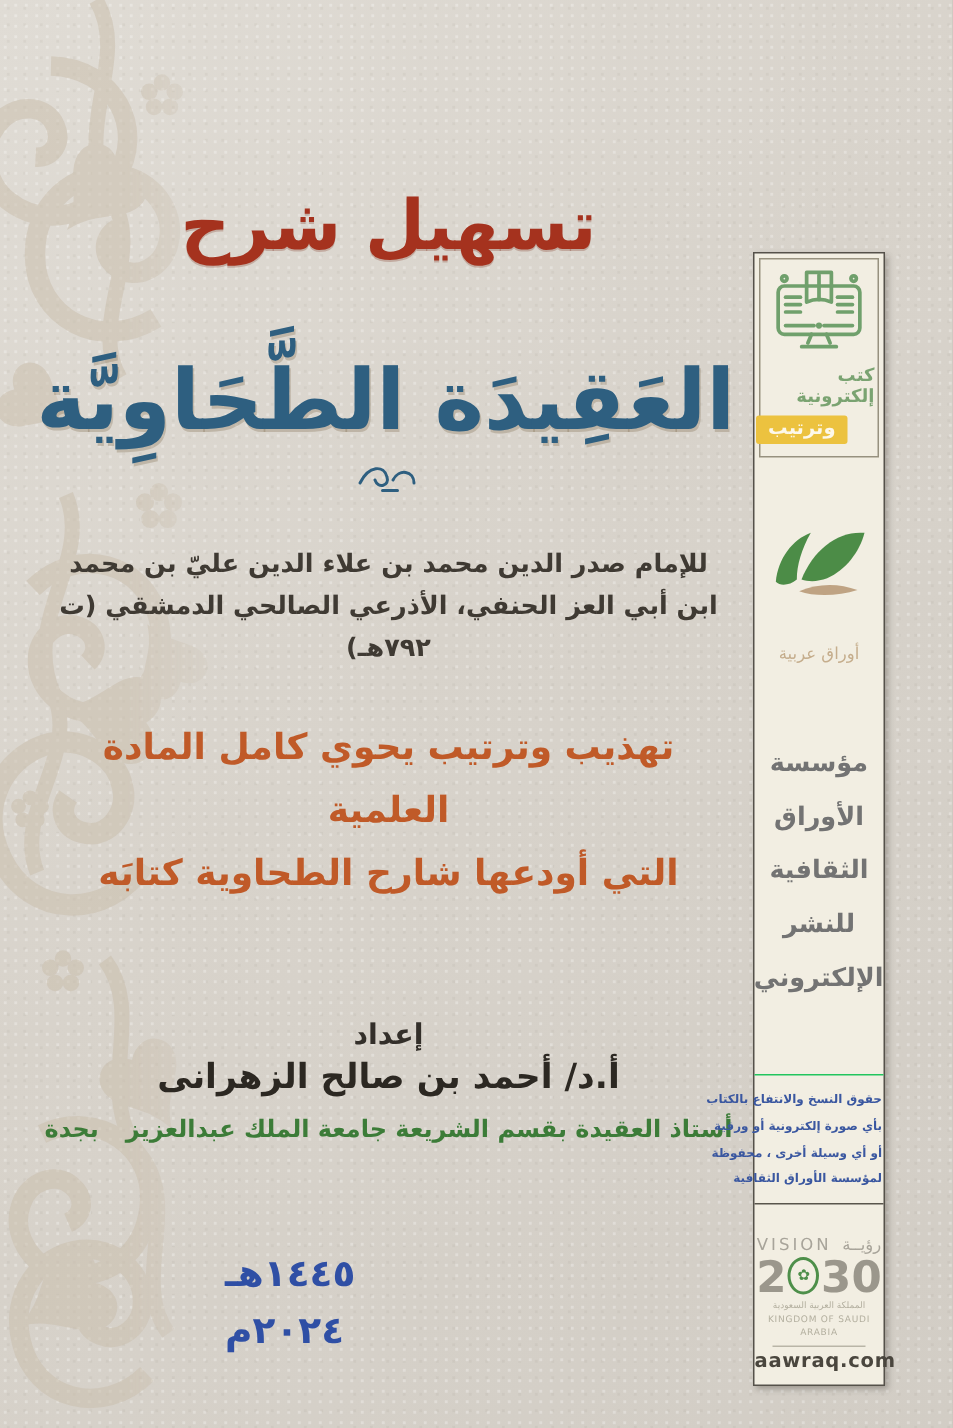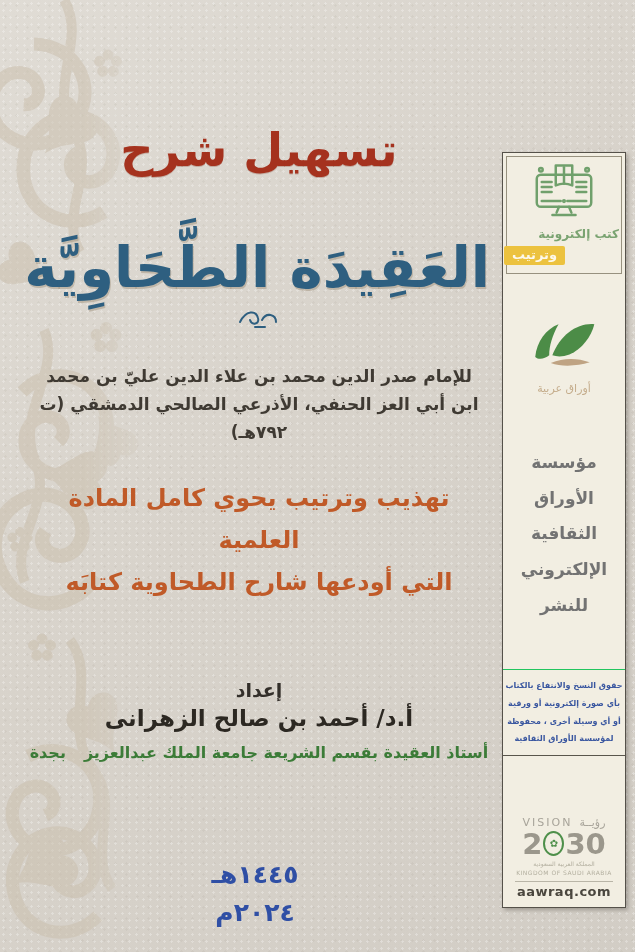--- a/index.html
+++ b/index.html
@@ -26,34 +26,34 @@
     text-shadow:0 1px 0 rgba(120,40,20,.25);}
   .main-title{margin-top:44px;font-size:56px;font-weight:bold;color:#2e5f80;line-height:1.5;
     text-shadow:1px 2px 0 rgba(125,105,75,.30);white-space:nowrap;}
   .flourish{margin-top:-4px;height:26px;}
   .author{margin-top:30px;font-size:17px;font-weight:bold;color:#3f3a33;line-height:1.65;}
   .description{margin-top:30px;font-size:24px;font-weight:bold;color:#c05a28;line-height:1.75;}
   .prep-label{margin-top:76px;font-size:19px;font-weight:bold;color:#332f2a;}
   .prep-name{margin-top:4px;font-size:23px;font-weight:bold;color:#2c2822;}
   .prep-org{margin-top:12px;font-size:16px;font-weight:bold;color:#3c7c38;}
   .prep-org .city{margin-right:18px;display:inline-block;}
-  .dates{position:absolute;top:856px;left:150px;width:210px;text-align:center;
+  .dates{position:absolute;top:830px;left:150px;width:210px;text-align:left;
     font-size:25px;font-weight:bold;color:#2f4fa5;line-height:1.5;direction:rtl;}
   
   .sidebar{
-    position:absolute;left:502px;top:152px;width:124px;height:756px;box-sizing:border-box;
+    position:absolute;left:502px;top:168px;width:88px;height:756px;box-sizing:border-box;
     background:#f2eee2;border:1px solid #55514a;box-shadow:2px 2px 4px rgba(60,55,45,.35);
   }
   .badge-box{margin:3px;border:1px solid #97917f;padding:6px 2px 8px;text-align:center;}
   .badge-label{font-size:12px;font-weight:bold;color:#7aa371;text-align:right;padding-left:2px;margin-top:2px;}
   .pill-row{text-align:left;margin-top:3px;}
   .badge-pill{display:inline-block;background:#ecc23f;color:#fdf8ea;font-weight:bold;
     font-size:13px;padding:1px 8px 3px;border-radius:2px;margin-left:-5px;}
   .logo-block{margin-top:44px;text-align:center;}
-  .logo-text{font-size:11px;color:#c5ad8c;margin-top:4px;letter-spacing:.5px;}
+  .logo-text{font-size:11px;color:#c5ad8c;margin-top:20px;letter-spacing:.5px;}
   .publisher{margin-top:50px;text-align:center;font-size:17px;font-weight:bold;color:#737373;line-height:2.1;}
   .copyright{margin-top:46px;border-top:1px solid #22c55e;border-bottom:1px solid #59554c;
     padding:7px 1px;text-align:center;font-size:8px;font-weight:bold;color:#3a57a0;line-height:2.2;}
   .copyright div{white-space:nowrap;letter-spacing:-.2px;}
   .vision{position:absolute;bottom:3px;left:0;right:0;text-align:center;direction:ltr;}
   .vision-row1{display:flex;justify-content:center;align-items:center;gap:7px;
     font-size:11px;color:#a8a49a;letter-spacing:2px;}
   .vision-row1 .ar{letter-spacing:0;font-size:11px;}
   .vision-year{display:flex;justify-content:center;align-items:center;gap:1px;
     font-size:29px;font-weight:bold;color:#9b978c;line-height:1.05;}
@@ -166,22 +166,22 @@
         <path d="M30,48 C40,22 62,6 84,8 C80,24 68,40 52,47 C44,50 36,50 30,48 Z" fill="#4c8c47"></path>
         <path d="M28,58 C44,51 62,51 78,57 C62,62 42,63 28,58 Z" fill="#bfa383"></path>
       </svg>
       <div class="logo-text">أوراق عربية</div>
     </div>
 
     <div class="publisher">
       <div>مؤسسة</div>
       <div>الأوراق</div>
       <div>الثقافية</div>
+      <div>للنشر</div>
       <div>الإلكتروني</div>
-      <div>للنشر</div>
     </div>
 
     <div class="copyright">
       <div>حقوق النسخ والانتفاع بالكتاب</div>
       <div>بأي صورة إلكترونية أو ورقية</div>
       <div>أو أي وسيلة أخرى ، محفوظة</div>
       <div>لمؤسسة الأوراق الثقافية</div>
     </div>
 
     <div class="vision">

